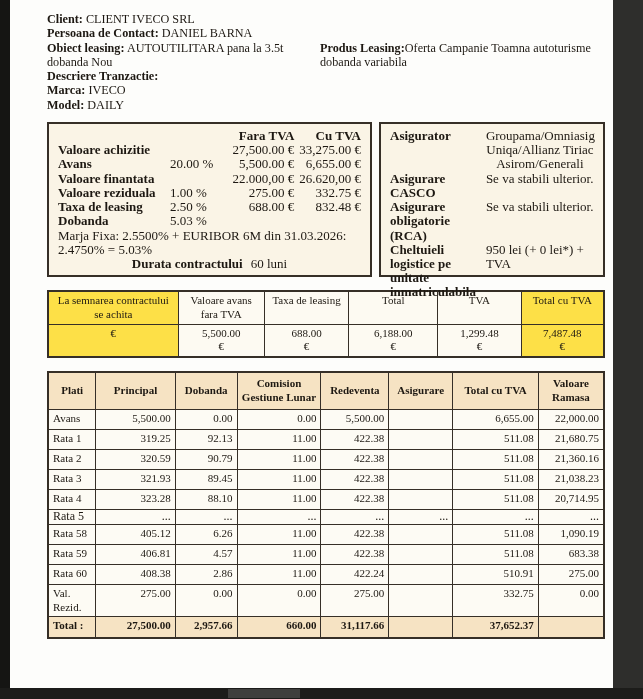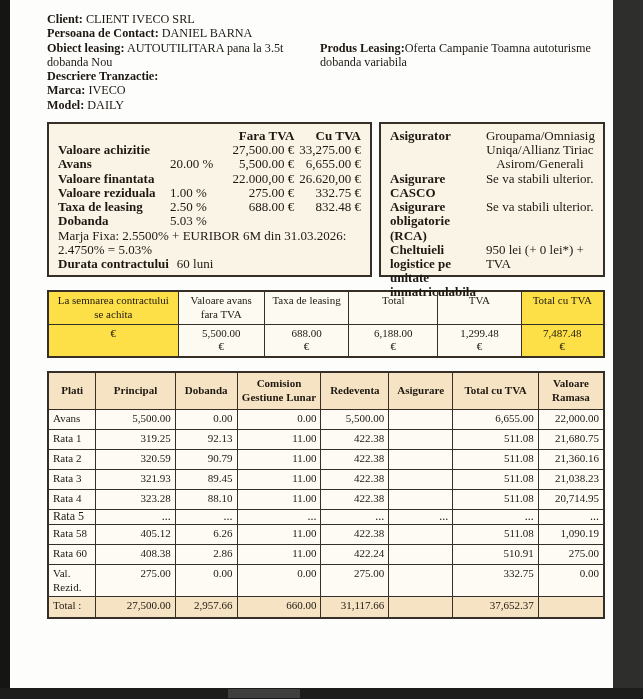--- a/index.html
+++ b/index.html
@@ -27,21 +27,21 @@
   .box {
     border:2px solid #362f27; background:#faf4e6; height:155px;
     font-size:13px; line-height:14.2px; padding:5px 9px;
   }
   .box-left  { width:325px; }
   .box-right { width:226px; }
   .sb-grid { display:grid; grid-template-columns:37% 16% 25% 22%; }
   .sb-grid .r { text-align:right; }
   .sb-grid .b { font-weight:bold; }
   .sb-span { grid-column:1 / -1; }
-  .durata-row { display:flex; gap:8px; }
+  .durata-row { display:flex; gap:8px;justify-content:center; }
   .ib-grid { display:grid; grid-template-columns:47% 53%; }
   .ib-label { font-weight:bold; }
   .ib-center { text-align:center; }
   .ib-right  { text-align:left; padding-right:4px; }
 
   
   table { border-collapse:collapse; width:558px; table-layout:fixed; }
   td, th { border:1px solid #362f27; font-size:11px; line-height:13.5px; padding:2px 4px; }
   .pay-table { margin-top:13px; border:2px solid #362f27; }
   .pay-table th { font-weight:normal; text-align:center; vertical-align:top; background:#fdfaf2; height:33px; }
@@ -52,21 +52,21 @@
 
   
   .sched-table { margin-top:13px; border:2px solid #362f27; }
   .sched-table th {
     background:#f6e3c3; font-weight:bold; text-align:center; vertical-align:middle; height:37px;
   }
   .sched-table td { background:#fdfbf4; vertical-align:top; height:20px; }
   .sched-table td.num { text-align:right; }
   .sched-table tr.dots td { font-size:12px; height:12px; padding:0 4px 1px 4px; }
   .sched-table tr.valrezid td { height:31px; }
-  .sched-table tr.total td { background:#f6e3c3; font-weight:normal; height:21px; }
+  .sched-table tr.total td { background:#f6e3c3; font-weight:bold; height:21px; }
   .sc0 { width:8.6%; }  .sc1 { width:14.3%; } .sc2 { width:11.1%; } .sc3 { width:15.1%; }
   .sc4 { width:12.2%; } .sc5 { width:11.5%; } .sc6 { width:15.4%; } .sc7 { width:11.8%;margin-left:44px; }
 </style>
 </head>
 <body>
 
 <div class="page-surface">
   <div class="doc">
 
     <div class="head">
@@ -280,20 +280,30 @@
         <td>Rata 58</td>
         <td class="num">405.12</td>
         <td class="num">6.26</td>
         <td class="num">11.00</td>
         <td class="num">422.38</td>
         <td class="num"></td>
         <td class="num">511.08</td>
         <td class="num">1,090.19</td>
       </tr>
       <tr>
+        <td>Rata 59</td>
+        <td class="num">406.81</td>
+        <td class="num">4.57</td>
+        <td class="num">11.00</td>
+        <td class="num">422.38</td>
+        <td class="num"></td>
+        <td class="num">511.08</td>
+        <td class="num">683.38</td>
+      </tr>
+      <tr>
         <td>Rata 60</td>
         <td class="num">408.38</td>
         <td class="num">2.86</td>
         <td class="num">11.00</td>
         <td class="num">422.24</td>
         <td class="num"></td>
         <td class="num">510.91</td>
         <td class="num">275.00</td>
       </tr>
       <tr class="valrezid">

